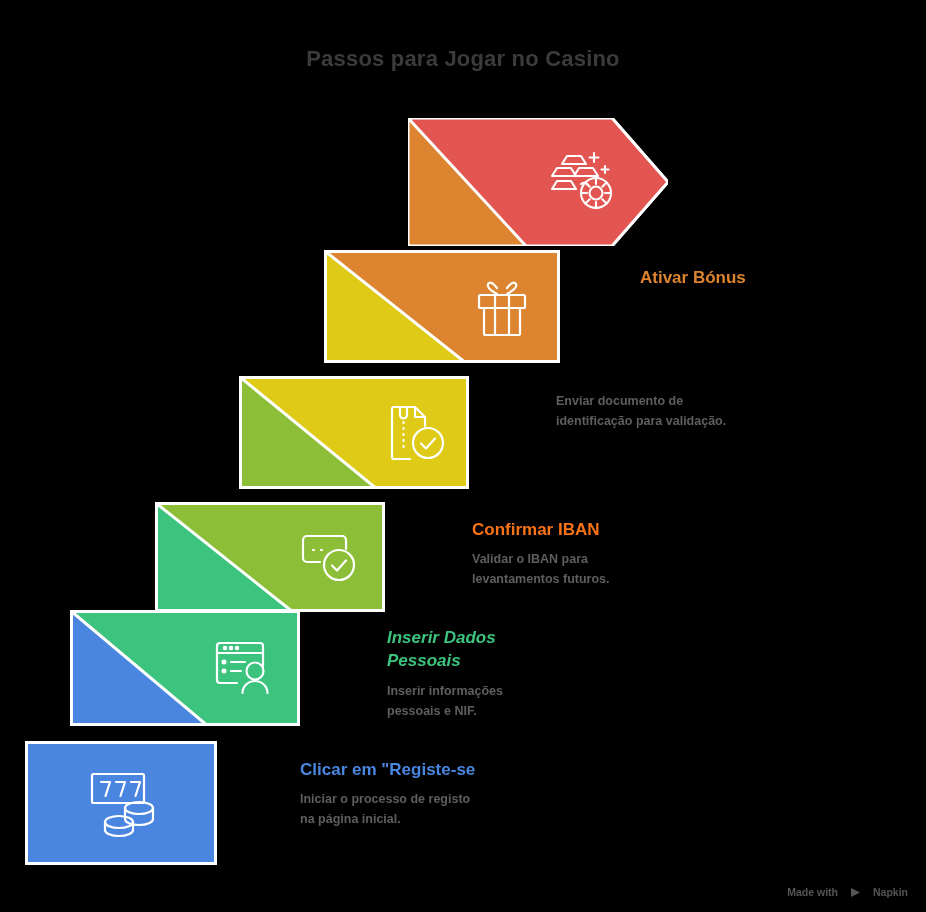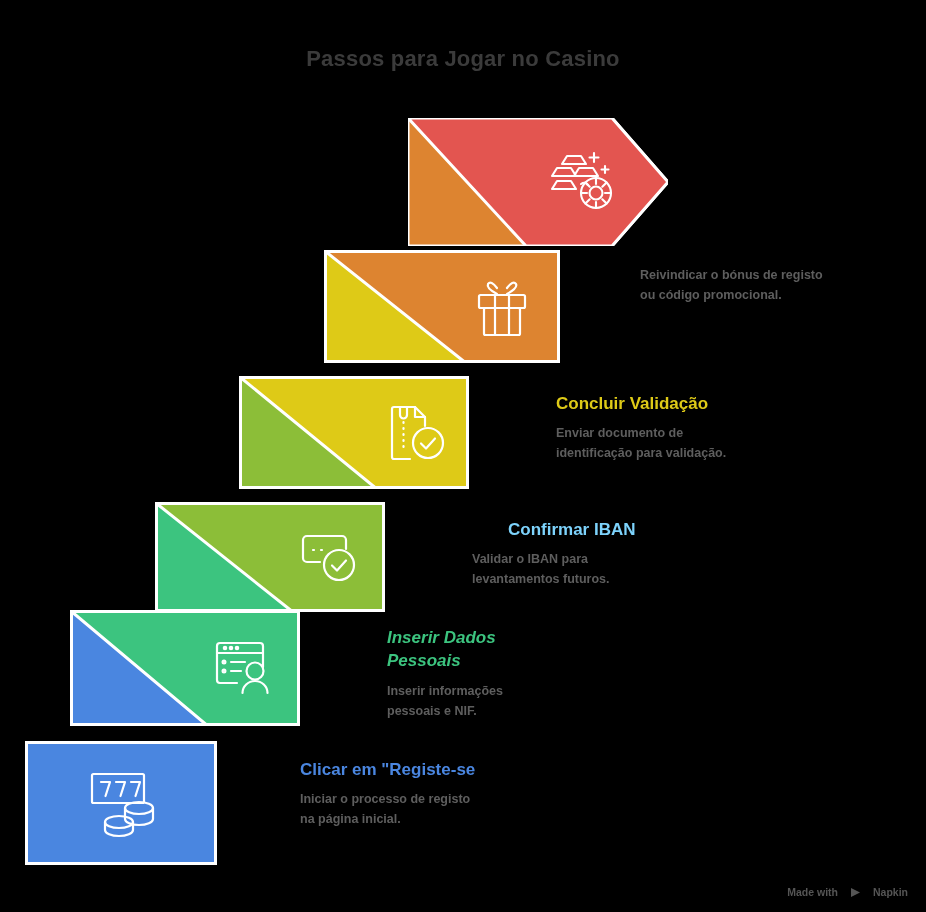--- a/index.html
+++ b/index.html
@@ -101,61 +101,60 @@
       <svg viewBox="0 0 72 72" fill="none" stroke="#ffffff" stroke-width="2.2" stroke-linecap="round" stroke-linejoin="round">
         <path d="M31 18 q-6 -8 -9 -4 q-2 4 9 10"></path>
         <path d="M41 18 q6 -8 9 -4 q2 4 -9 10"></path>
         <rect x="13" y="25" width="46" height="13" rx="1.5"></rect>
         <rect x="18" y="38" width="36" height="27" rx="1.5"></rect>
         <path d="M29 25 v40 M43 25 v40"></path>
       </svg>
     </span>
   </div>
   <div class="step-text" style="left:640px; top:266px; width:196px;">
-    <div class="step-desc">Reivindicar o bónus de registo ou código promocional.</div>
+    <div class="step-heading" style="color:#DD8430;">Ativar Bónus</div>
   </div>
 
   <div class="step-block" style="left:239px; top:376px; width:230px; height:113px; border:none; background:transparent;">
     <svg viewBox="0 0 230 113" preserveAspectRatio="none" style="position:absolute;inset:0;width:100%;height:100%;">
       <rect x="1.5" y="1.5" width="227" height="110" fill="#8CBE38" stroke="#ffffff" stroke-width="3"></rect>
       <polygon points="1.5,1.5 228.5,1.5 228.5,111.5 136,111.5" fill="#DECA17" stroke="#ffffff" stroke-width="3"></polygon>
     </svg>
     <span class="block-icon" style="left:142px; top:22px; transform:none; width:70px; height:70px;">
       <svg viewBox="0 0 70 70" fill="none" stroke="#ffffff" stroke-width="2.2" stroke-linecap="round" stroke-linejoin="round">
         <path d="M44 28 V19 L34 9 H13 a2 2 0 0 0 -2 2 v48 a2 2 0 0 0 2 2 h16"></path>
         <path d="M34 9 v10 h10"></path>
         <path d="M19 9 v8 a3.5 3.5 0 0 0 7 0 V9"></path>
         <path d="M22.5 24 v1 M22.5 30 v1 M22.5 36 v1 M22.5 42 v1 M22.5 48 v1"></path>
         <circle cx="47" cy="45" r="15"></circle>
         <path d="M40 45.5 l5 5 l9 -10"></path>
       </svg>
     </span>
   </div>
   <div class="step-text" style="left:556px; top:392px; width:200px;">
-    <div class="step-heading" style="color:#DECA17;">Concluir Validação</div>
     <div class="step-desc">Enviar documento de identificação para validação.</div>
   </div>
 
   <div class="step-block" style="left:155px; top:502px; width:230px; height:110px; border:none; background:transparent;">
     <svg viewBox="0 0 230 110" preserveAspectRatio="none" style="position:absolute;inset:0;width:100%;height:100%;">
       <rect x="1.5" y="1.5" width="227" height="107" fill="#3CC47F" stroke="#ffffff" stroke-width="3"></rect>
       <polygon points="1.5,1.5 228.5,1.5 228.5,108.5 136,108.5" fill="#8CBE38" stroke="#ffffff" stroke-width="3"></polygon>
     </svg>
     <span class="block-icon" style="left:140px; top:24px; transform:none; width:70px; height:62px;">
       <svg viewBox="0 0 70 62" fill="none" stroke="#ffffff" stroke-width="2.2" stroke-linecap="round" stroke-linejoin="round">
         <path d="M51 14 a4 4 0 0 0 -4 -4 H12 a4 4 0 0 0 -4 4 v18 a4 4 0 0 0 4 4 h13"></path>
         <path d="M51 14 v9"></path>
         <path d="M18 24 h1 M26 24 h1"></path>
         <circle cx="44" cy="39" r="15"></circle>
         <path d="M37 39.5 l5 5 l9 -10"></path>
       </svg>
     </span>
   </div>
   <div class="step-text" style="left:472px; top:518px; width:200px;">
-    <div class="step-heading" style="color:#7dd3fc;margin-left:36px;">Confirmar IBAN</div>
+    <div class="step-heading" style="color:#f97316;">Confirmar IBAN</div>
     <div class="step-desc">Validar o IBAN para levantamentos futuros.</div>
   </div>
 
   <div class="step-block" style="left:70px; top:610px; width:230px; height:116px; border:none; background:transparent;">
     <svg viewBox="0 0 230 116" preserveAspectRatio="none" style="position:absolute;inset:0;width:100%;height:100%;">
       <rect x="1.5" y="1.5" width="227" height="113" fill="#4A86E0" stroke="#ffffff" stroke-width="3"></rect>
       <polygon points="1.5,1.5 228.5,1.5 228.5,114.5 136,114.5" fill="#3CC47F" stroke="#ffffff" stroke-width="3"></polygon>
     </svg>
     <span class="block-icon" style="left:140px; top:23px; transform:none; width:70px; height:70px;">
       <svg viewBox="0 0 70 70" fill="none" stroke="#ffffff" stroke-width="2.2" stroke-linecap="round" stroke-linejoin="round">

